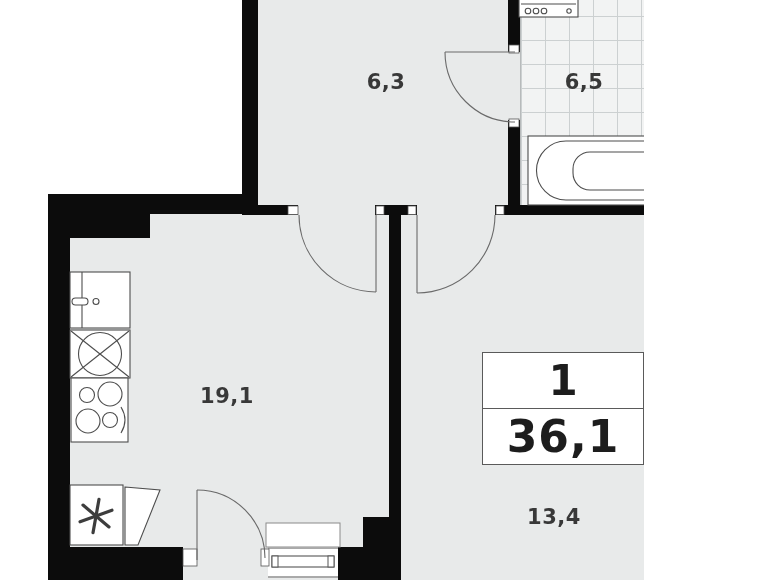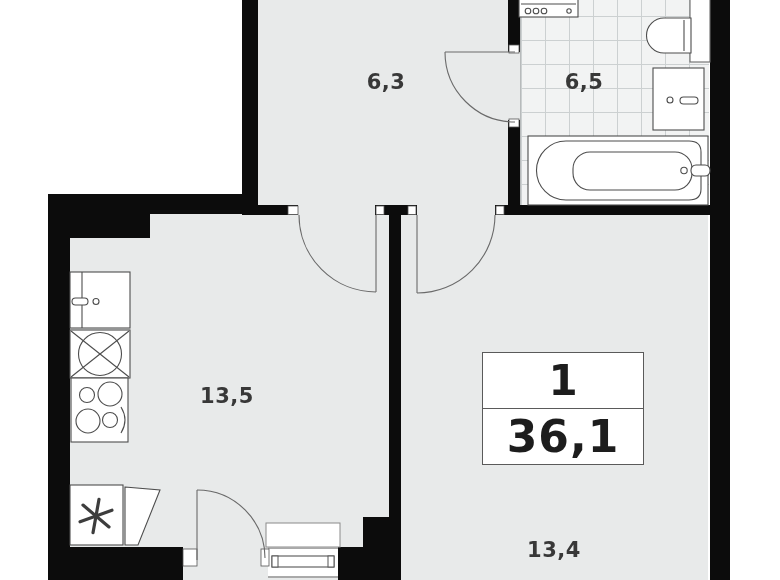--- a/index.html
+++ b/index.html
@@ -1,16 +1,16 @@
 <!DOCTYPE html>
 <html><head>
 <meta charset="utf-8">
 <style>
   html,body{margin:0;padding:0;background:#fff;}
-  .plan{position:relative;width:780px;height:580px;background:#ffffff;overflow:hidden;
+  .plan{position:relative;width:644px;height:580px;background:#ffffff;overflow:hidden;
         font-family:"DejaVu Sans",sans-serif;}
   .floor{position:absolute;background:#e8eaea;}
   .tile-floor{position:absolute;background-color:#f2f3f3;
       background-image:linear-gradient(#ccd0d1 1px,transparent 1px),
                        linear-gradient(90deg,#ccd0d1 1px,transparent 1px);
       background-size:24px 24px;background-position:0px 16px;
       border-left:1px solid #b7babb;}
   .wall{position:absolute;background:#0c0c0c;}
   svg.fixtures{position:absolute;left:0;top:0;}
   .room-label{position:absolute;transform:translate(-50%,-50%);
@@ -140,21 +140,21 @@
       <path d="M 417 293 A 78 78 0 0 0 495 215"></path>
       <line x1="445" y1="52" x2="515" y2="52"></line>
       <path d="M 445 52 A 70 70 0 0 0 515 122"></path>
       <line x1="197" y1="490" x2="197" y2="560"></line>
       <path d="M 197 490 A 68 68 0 0 1 265 558"></path>
     </g>
   </svg>
 
   <div class="room-label" style="left:386px;top:82px;">6,3</div>
   <div class="room-label" style="left:584px;top:82px;">6,5</div>
-  <div class="room-label" style="left:227px;top:396px;">13,5</div>
-  <div class="room-label" style="left:554px;top:517px;margin-top:33px;">13,4</div>
+  <div class="room-label" style="left:227px;top:396px;">19,1</div>
+  <div class="room-label" style="left:554px;top:517px;">13,4</div>
 
   <div class="info-box">
     <div class="info-top">1</div>
     <div class="info-bottom">36,1</div>
   </div>
 
 </div>
 
 </body></html>

